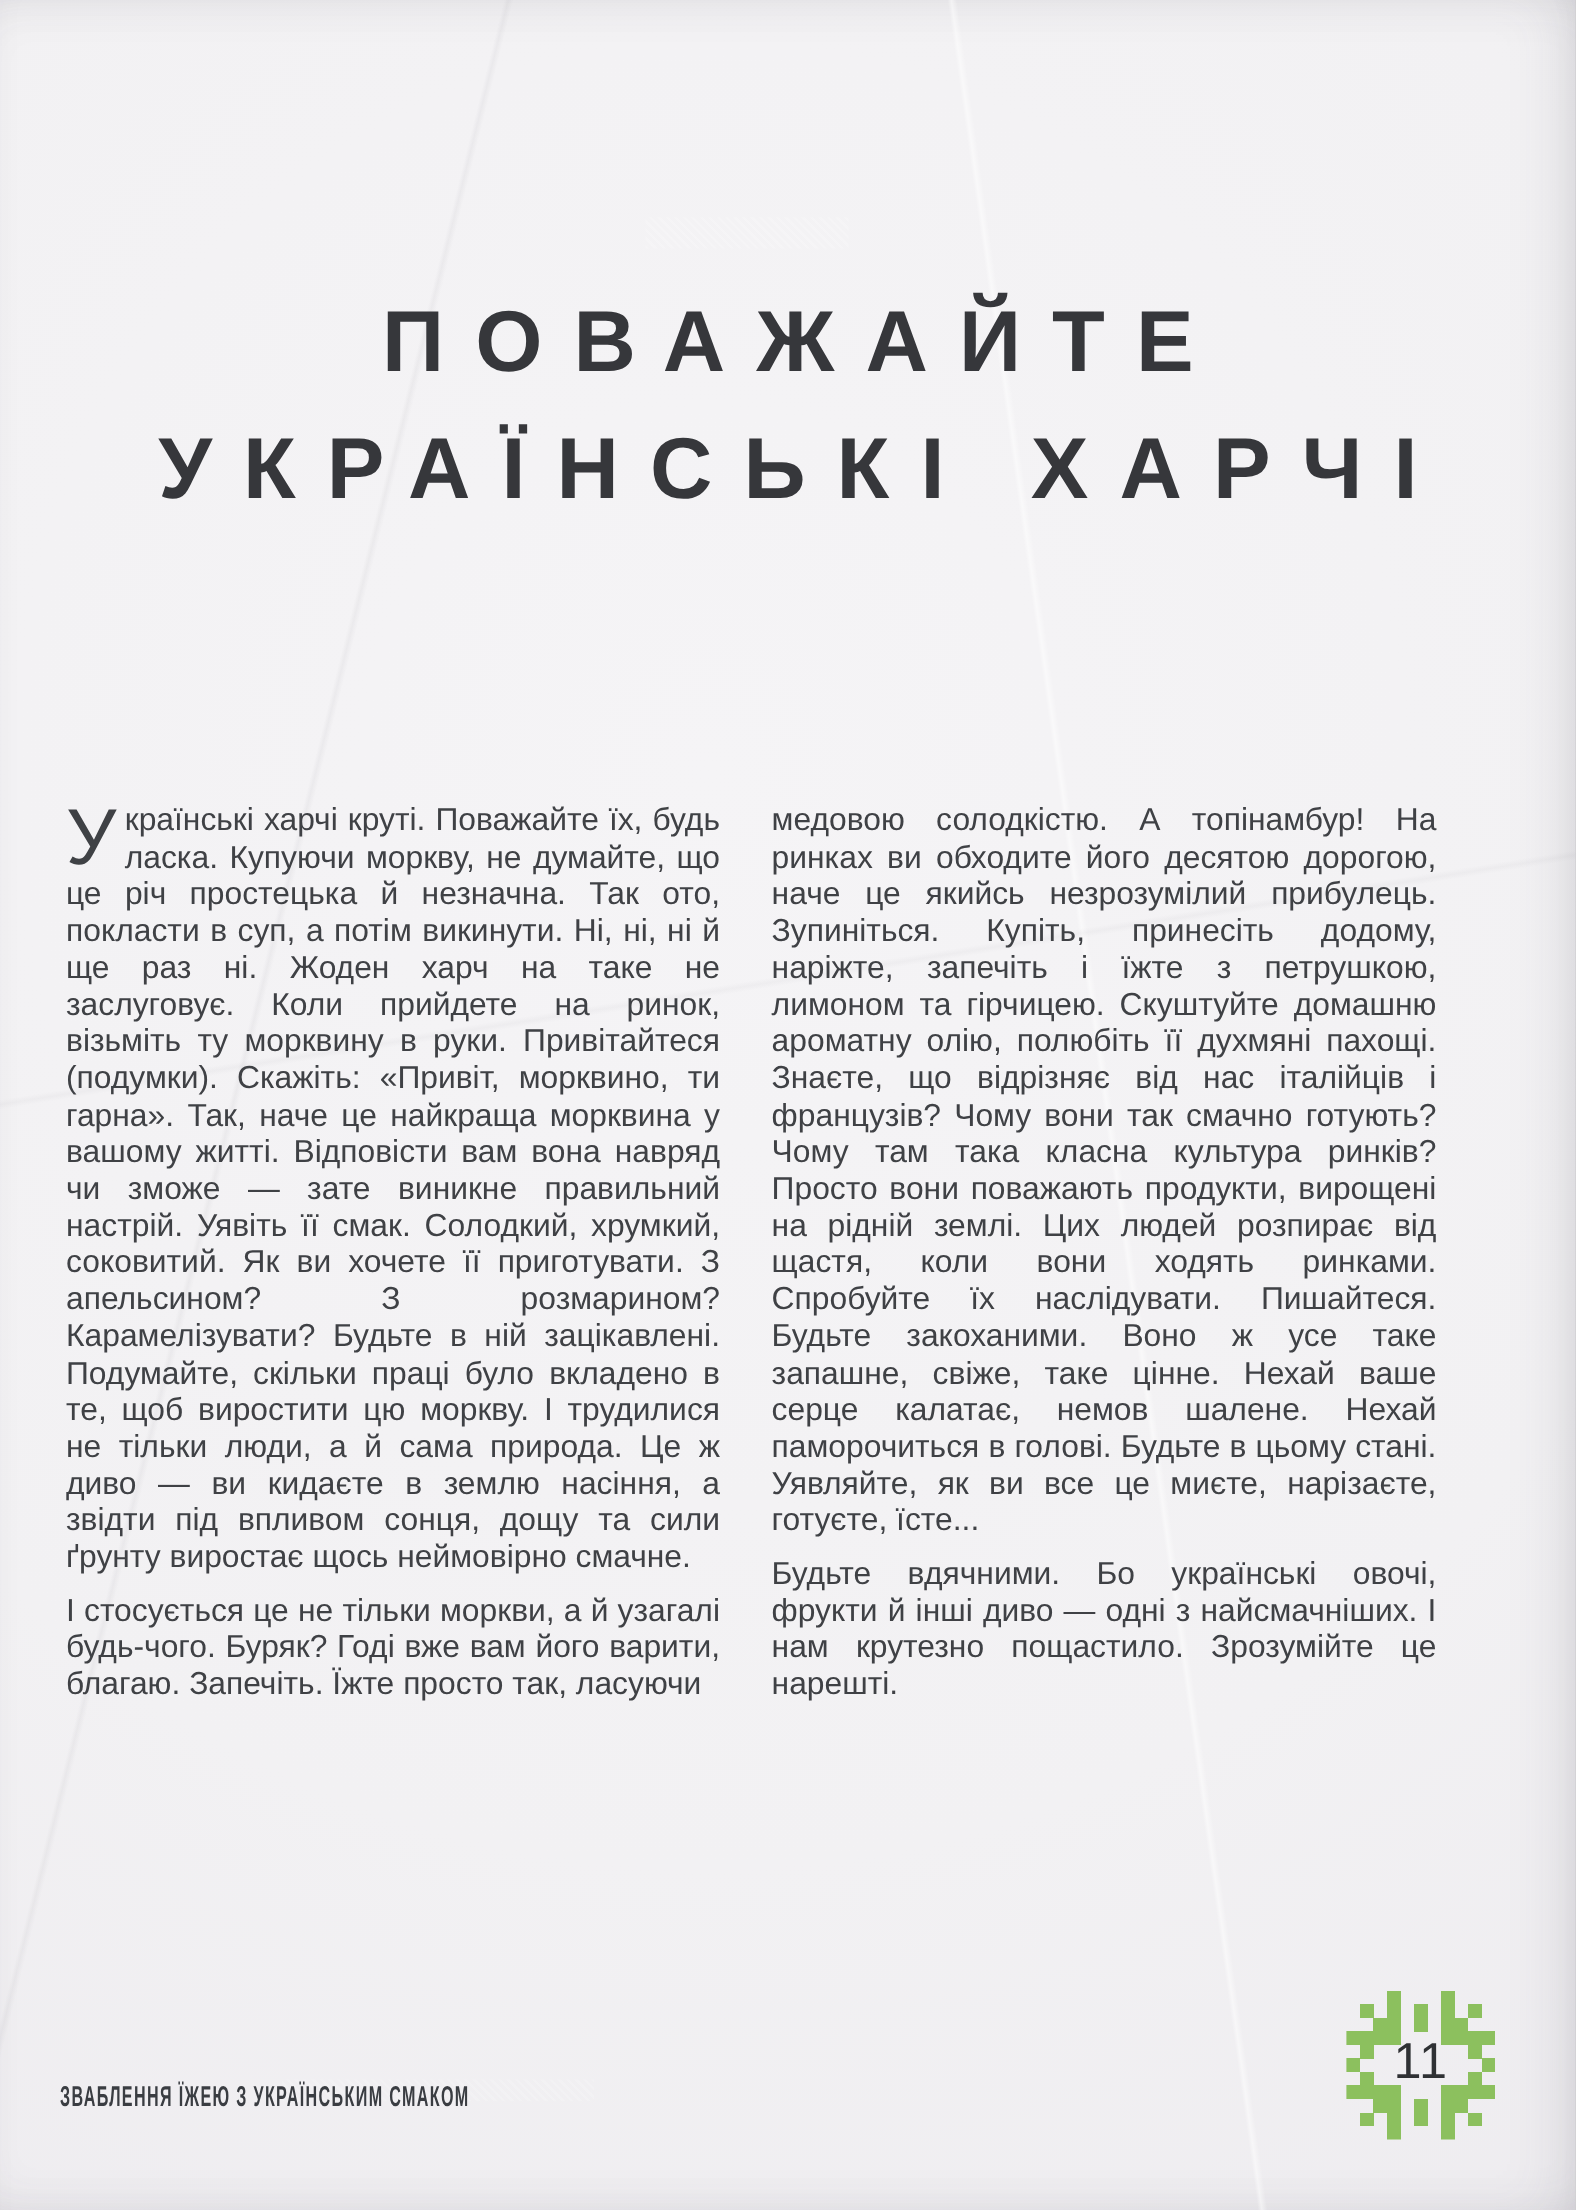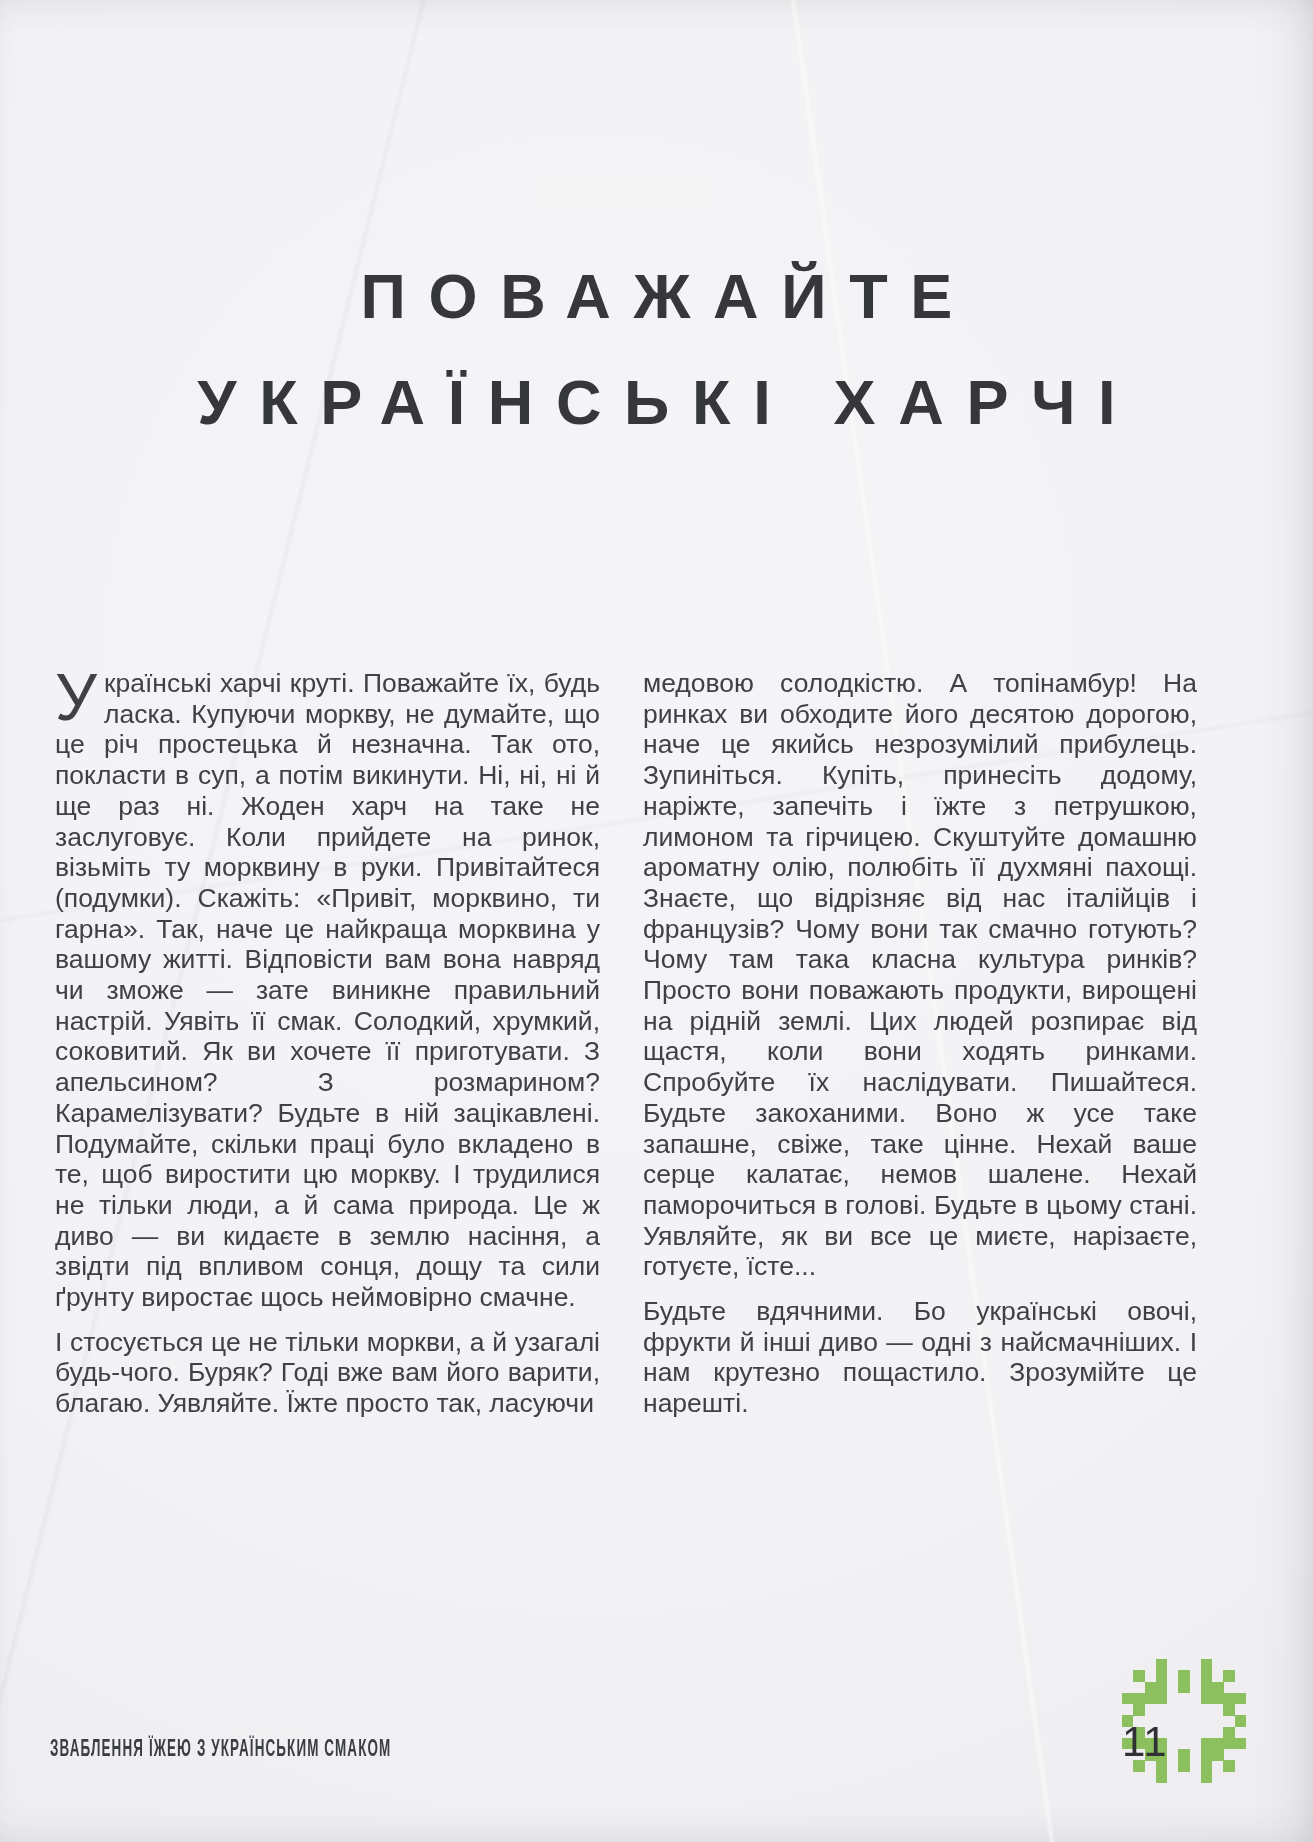--- a/index.html
+++ b/index.html
@@ -24,22 +24,22 @@
       linear-gradient(82deg, transparent 66.7%, rgba(255,255,255,.5) 66.9%, transparent 67.2%);
   }
 
   .accent-bar{
     position:absolute;left:538px;top:181px;width:169px;height:26px;
     background:repeating-linear-gradient(45deg, rgba(255,255,255,.16) 0 2px, rgba(0,0,0,0) 2px 5px);
   }
 
   .title{
     position:absolute;left:0;right:0;top:232px;
-    margin:11px;text-align:center;
-    font-size:63px;line-height:106px;font-weight:700;
+    margin:0;text-align:center;
+    font-size:72px;line-height:106px;font-weight:700;
     letter-spacing:.36em;text-indent:.36em;
     color:#36373b;white-space:nowrap;
   }
   .title span{display:block;}
 
   .columns{
     position:absolute;left:55px;top:668px;width:1142px;
     display:flex;gap:43px;
     color:#3f4145;
     font-size:26.5px;line-height:30.7px;
@@ -63,41 +63,41 @@
     position:absolute;left:50px;top:1734px;
     font-size:24px;font-weight:700;letter-spacing:2px;
     color:#3a3d42;white-space:nowrap;
     transform:scaleX(.56);transform-origin:left center;
   }
 
   .ornament{position:absolute;left:1122px;top:1659px;width:124px;height:124px;}
   .ornament svg{display:block;width:124px;height:124px;}
   .page-number{
     position:absolute;left:1122px;top:1694px;width:124px;
+    text-align:center;
     font-size:42px;font-weight:500;letter-spacing:1px;
     color:#2f3134;
-    margin-top:24px;
   }
 </style>
 </head>
 <body>
 
 <div class="page">
 
   <div class="accent-bar"></div>
 
   <h1 class="title">
     <span>ПОВАЖАЙТЕ</span>
     <span>УКРАЇНСЬКІ ХАРЧІ</span>
   </h1>
 
   <div class="columns">
     <div class="col col-left">
       <p><span class="dropcap">У</span><span>країнські харчі круті. Поважайте їх, будь ласка. Купуючи моркву, не думайте, що це річ простецька й незначна. Так ото, покласти в суп, а потім викинути. Ні, ні, ні й ще раз ні. Жоден харч на таке не заслуговує. Коли прийдете на ринок, візьміть ту морквину в руки. Привітайтеся (подумки). Скажіть: «Привіт, морквино, ти гарна». Так, наче це найкраща морквина у вашому житті. Відповісти вам вона навряд чи зможе — зате виникне правильний настрій. Уявіть її смак. Солодкий, хрумкий, соковитий. Як ви хочете її приготувати. З апельсином? З розмарином? Карамелізувати? Будьте в ній зацікавлені. Подумайте, скільки праці було вкладено в те, щоб виростити цю моркву. І трудилися не тільки люди, а й сама природа. Це ж диво — ви кидаєте в землю насіння, а звідти під впливом сонця, дощу та сили ґрунту виростає щось неймовірно смачне.</span></p>
-      <p><span>І стосується це не тільки моркви, а й узагалі будь-чого. Буряк? Годі вже вам його варити, благаю. Уявляйте. Їжте просто так, ласуючи</span></p>
+      <p><span>І стосується це не тільки моркви, а й узагалі будь-чого. Буряк? Годі вже вам його варити, благаю. Запечіть. Їжте просто так, ласуючи</span></p>
     </div>
     <div class="col col-right">
       <p><span>медовою солодкістю. А топінамбур! На ринках ви обходите його десятою дорогою, наче це якийсь незрозумілий прибулець. Зупиніться. Купіть, принесіть додому, наріжте, запечіть і їжте з петрушкою, лимоном та гірчицею. Скуштуйте домашню ароматну олію, полюбіть її духмяні пахощі. Знаєте, що відрізняє від нас італійців і французів? Чому вони так смачно готують? Чому там така класна культура ринків? Просто вони поважають продукти, вирощені на рідній землі. Цих людей розпирає від щастя, коли вони ходять ринками. Спробуйте їх наслідувати. Пишайтеся. Будьте закоханими. Воно ж усе таке запашне, свіже, таке цінне. Нехай ваше серце калатає, немов шалене. Нехай паморочиться в голові. Будьте в цьому стані. Уявляйте, як ви все це миєте, нарізаєте, готуєте, їсте...</span></p>
       <p><span>Будьте вдячними. Бо українські овочі, фрукти й інші диво — одні з найсмачніших. І нам крутезно пощастило. Зрозумійте це нарешті.</span></p>
     </div>
   </div>
 
   <div class="footer-bar"></div>
   <div class="running-title">ЗВАБЛЕННЯ ЇЖЕЮ З УКРАЇНСЬКИМ СМАКОМ</div>
 

